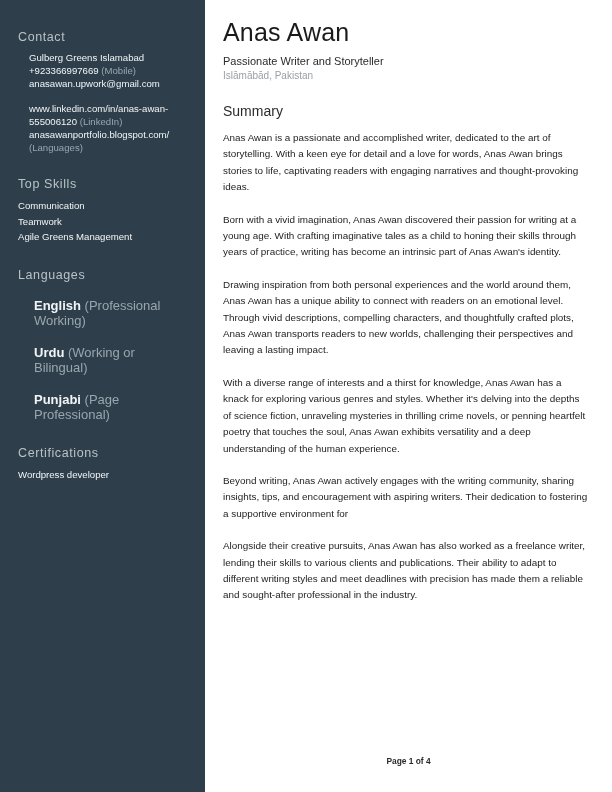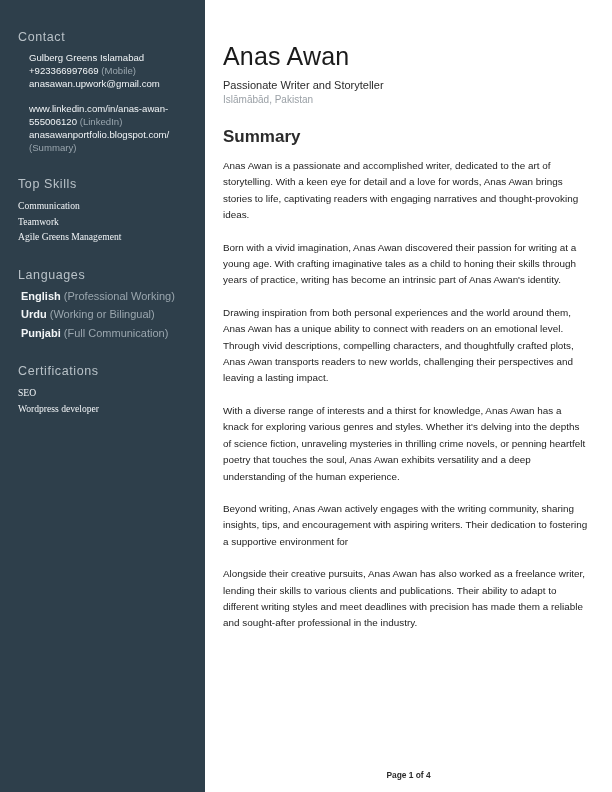--- a/index.html
+++ b/index.html
@@ -51,40 +51,39 @@
     word-break: break-word;
   }
   .sb-muted {
     color: #9aa6ae;
   }
   .sb-item {
     font-size: 9.6px;
     line-height: 15.5px;
     color: #f2f5f7;
     margin: 0;
-    font-family: Liberation Serif, serif;
   }
   .sb-lang {
-    font-size: 11px;
+    font-size: 13px;
     line-height: 15.5px;
-    margin: 3px;
+    margin: 16px;
     color: #f2f5f7;
   }
   .sb-lang b {
     font-weight: bold;
   }
   .contact-group {
     margin-bottom: 11px;
     margin-left: 11px;
   }
 
   
   .main {
     flex: 1;
-    padding: 42px 24px 0 18px;
+    padding: 18px 24px 0 18px;
     box-sizing: border-box;
     position: relative;
   }
   .name {
     font-size: 25px;
     font-weight: normal;
     color: #1a1a1a;
     margin: 0 0 8px 0;
     letter-spacing: 0.2px;
   }
@@ -92,35 +91,35 @@
     font-size: 11px;
     color: #2b2b2b;
     margin: 0 0 3px 0;
   }
   .location {
     font-size: 10px;
     color: #9aa0a6;
     margin: 0 0 22px 0;
   }
   .section-title {
-    font-size: 17px;
+    font-size: 14px;
     color: #2b2b2b;
-    font-weight: bold;
+    font-weight: normal;
     margin: 0 0 11px 0;
   }
   .para {
     font-size: 9.9px;
     line-height: 16.4px;
     color: #232323;
     margin: 0 0 16px 0;
     text-align: left;
   }
   .footer {
     position: absolute;
-    bottom: 12px;
+    bottom: 26px;
     left: 0;
     right: 0;
     text-align: center;
     font-size: 8.4px;
     color: #2b2b2b;
     font-weight: bold;
   }
 </style>
 </head>
 <body>
@@ -132,41 +131,40 @@
 
       <section class="sb-block">
         <h2 class="sb-heading">Contact</h2>
         <div class="contact-group">
           <p class="sb-line">Gulberg Greens Islamabad</p>
           <p class="sb-line"><span>+923366997669</span> <span class="sb-muted">(Mobile)</span></p>
           <p class="sb-line">anasawan.upwork@gmail.com</p>
         </div>
         <div class="contact-group">
           <p class="sb-line"><span>www.linkedin.com/in/anas-awan-555006120</span> <span class="sb-muted">(LinkedIn)</span></p>
-          <p class="sb-line"><span>anasawanportfolio.blogspot.com/</span> <span class="sb-muted">(Summary)</span></p>
+          <p class="sb-line"><span>anasawanportfolio.blogspot.com/</span> <span class="sb-muted">(Languages)</span></p>
         </div>
       </section>
 
       <section class="sb-block">
         <h2 class="sb-heading">Top Skills</h2>
         <p class="sb-item">Communication</p>
         <p class="sb-item">Teamwork</p>
         <p class="sb-item">Agile Greens Management</p>
       </section>
 
       <section class="sb-block">
         <h2 class="sb-heading">Languages</h2>
         <p class="sb-lang"><b>English</b> <span class="sb-muted">(Professional Working)</span></p>
         <p class="sb-lang"><b>Urdu</b> <span class="sb-muted">(Working or Bilingual)</span></p>
-        <p class="sb-lang"><b>Punjabi</b> <span class="sb-muted">(Full Communication)</span></p>
+        <p class="sb-lang"><b>Punjabi</b> <span class="sb-muted">(Page Professional)</span></p>
       </section>
 
       <section class="sb-block">
         <h2 class="sb-heading">Certifications</h2>
-        <p class="sb-item">SEO</p>
         <p class="sb-item">Wordpress developer</p>
       </section>
 
     </div>
   </aside>
 
   <main class="main">
     <h1 class="name">Anas Awan</h1>
     <p class="tagline">Passionate Writer and Storyteller</p>
     <p class="location">Islāmābād, Pakistan</p>

